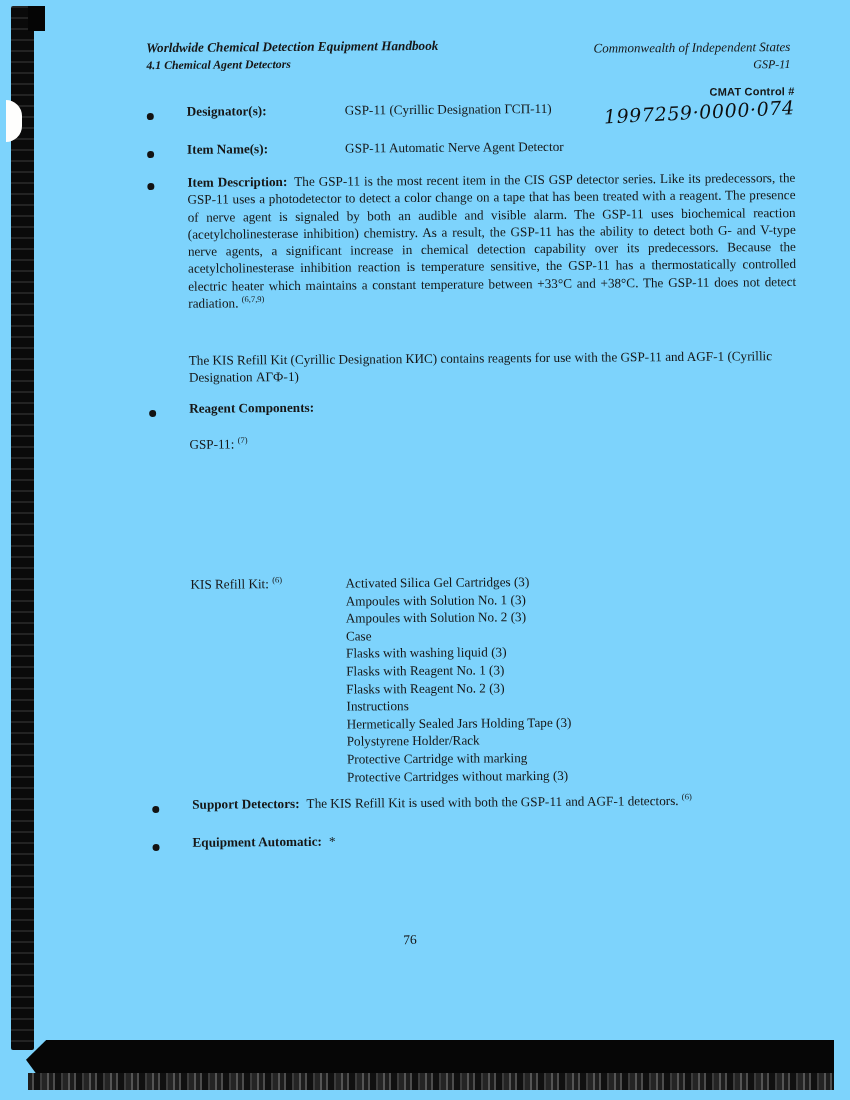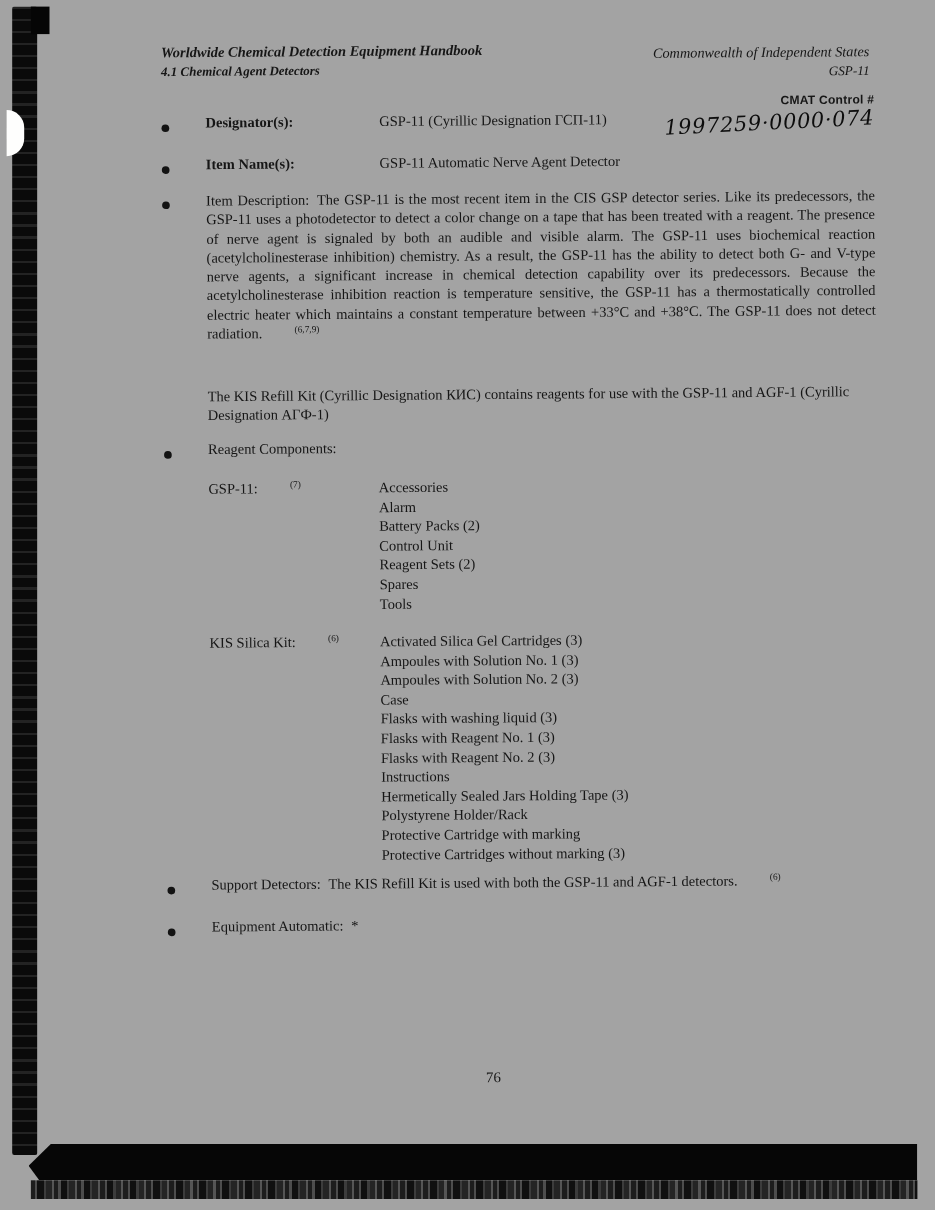--- a/index.html
+++ b/index.html
@@ -2,21 +2,21 @@
 <html><head>
 <meta charset="utf-8">
 <style>
   html,body{margin:0;padding:0;}
   body{
     width:850px;height:1100px;overflow:hidden;position:relative;
     background:#ffffff;color:#161616;
     font-family:"Liberation Serif", serif;
     font-size:13.2px;
   }
-  .sheet{position:absolute;inset:0;background:#a3a3a3;}
+  .sheet{position:absolute;inset:0;background:#7dd3fc;}
   
   .left-strip{
     position:absolute;left:11px;top:6px;width:23px;height:1044px;
     background:
       repeating-linear-gradient(180deg, rgba(255,255,255,0.10) 0 2px, rgba(255,255,255,0) 2px 11px),
       #0a0a0a;
     border-radius:2px;
   }
   .left-notch{
     position:absolute;left:6px;top:100px;width:16px;height:42px;
@@ -45,28 +45,28 @@
   .cmat-number{
     margin-top:3px;font-family:"DejaVu Serif", serif;font-style:italic;
     font-size:19px;letter-spacing:.6px;transform:rotate(-2.4deg);color:#0d0d0d;
   }
   .brow{position:absolute;display:flex;}
   .bullet-cell{width:40px;flex:none;padding-top:4px;}
   .bullet{display:inline-block;width:7px;height:7px;border-radius:50%;background:#131313;}
   .bbody{flex:1;}
   .lv{display:flex;white-space:nowrap;}
   .lv-label{width:158px;flex:none;font-weight:bold;}
-  .b{font-weight:normal;margin-right:7px;}
+  .b{font-weight:bold;margin-right:7px;}
   .para{line-height:17.3px;text-align:justify;}
-  sup{font-size:8.5px;vertical-align:super;line-height:0;margin-left:26px;}
+  sup{font-size:8.5px;vertical-align:super;line-height:0;}
   .kis-par{position:absolute;left:190px;top:350px;width:604px;line-height:17.3px;}
   .comp-block{position:absolute;display:flex;line-height:17.6px;}
   .comp-label{width:155px;flex:none;}
   .support-text{white-space:nowrap;}
-  .page-num{position:absolute;left:400px;top:972px;width:90px;text-align:center;font-size:13.5px;}
+  .page-num{position:absolute;left:400px;top:932px;width:90px;text-align:left;font-size:13.5px;}
 </style>
 </head>
 <body>
 
 <div class="sheet">
 
   <div class="left-strip"></div>
   <div class="left-notch"></div>
   <div class="corner-block"></div>
   <div class="bottom-bar"></div>
@@ -117,34 +117,25 @@
       <div class="bullet-cell"><span class="bullet"></span></div>
       <div class="bbody">
         <span class="b">Reagent Components:</span>
       </div>
     </div>
 
     <div class="comp-block" style="left:190px;top:434px;width:560px;">
       <div class="comp-label">
         <span>GSP-11:</span>&nbsp;<sup>(7)</sup>
       </div>
-      <div class="comp-items">
-        <div>Accessories</div>
-        <div>Alarm</div>
-        <div>Battery Packs (2)</div>
-        <div>Control Unit</div>
-        <div>Reagent Sets (2)</div>
-        <div>Spares</div>
-        <div>Tools</div>
-      </div>
     </div>
 
     <div class="comp-block" style="left:190px;top:574px;width:620px;">
       <div class="comp-label">
-        <span>KIS Silica Kit:</span>&nbsp;<sup>(6)</sup>
+        <span>KIS Refill Kit:</span>&nbsp;<sup>(6)</sup>
       </div>
       <div class="comp-items">
         <div>Activated Silica Gel Cartridges (3)</div>
         <div>Ampoules with Solution No. 1 (3)</div>
         <div>Ampoules with Solution No. 2 (3)</div>
         <div>Case</div>
         <div>Flasks with washing liquid (3)</div>
         <div>Flasks with Reagent No. 1 (3)</div>
         <div>Flasks with Reagent No. 2 (3)</div>
         <div>Instructions</div>

